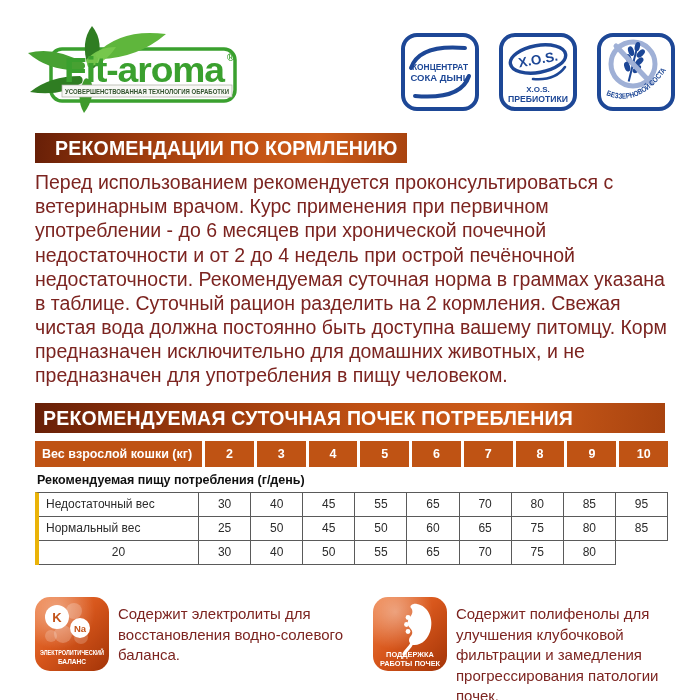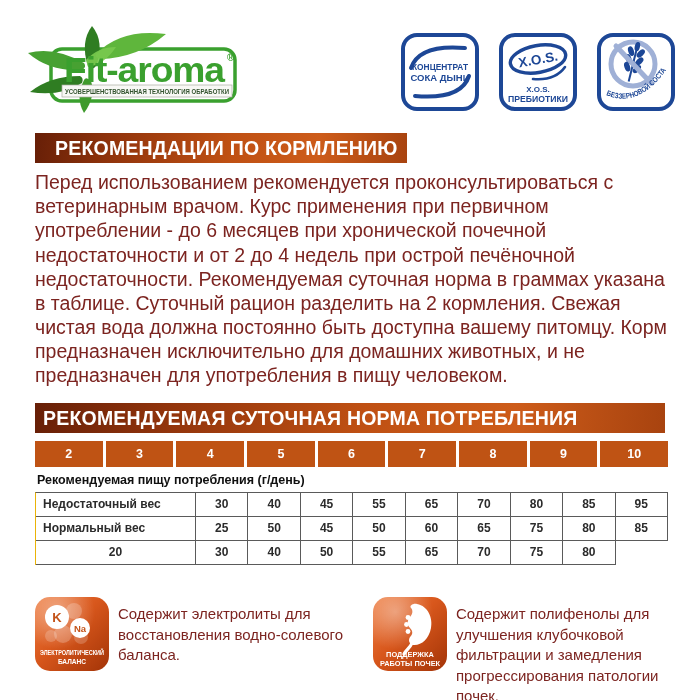--- a/index.html
+++ b/index.html
@@ -24,21 +24,21 @@
 
   
   .bodytext{left:35px;top:170px;width:645px;font-size:19.5px;line-height:1.24;color:#7c2420;}
 
   
   .tbl{left:35px;top:441px;width:633px;}
   .tbl-head{display:flex;column-gap:3px;height:26px;}
   .tbl-head .cell{background:#bf5314;color:#fff;font-weight:bold;font-size:12.5px;line-height:26px;text-align:center;flex:1;}
   .tbl-head .cell.first{flex:0 0 160px;text-align:left;padding-left:7px;}
   .tbl-note{font-weight:bold;font-size:12.5px;color:#101010;margin:6px 0 5px 2px;}
-  .tbl-grid{display:grid;grid-template-columns:160px repeat(9,1fr);border-top:1px solid #5a5a5a;border-left:1px solid #eab308;font-weight:bold;}
+  .tbl-grid{display:grid;grid-template-columns:160px repeat(9,1fr);border-top:1px solid #5a5a5a;border-left:4px solid #eab308;}
   .tbl-grid .cell{border-right:1px solid #5a5a5a;border-bottom:1px solid #5a5a5a;height:23px;line-height:23px;font-size:12px;color:#2b2b2b;text-align:center;}
   .tbl-grid .cell.rowlabel{text-align:left;padding-left:7px;}
 
   
   .benefit{display:flex;align-items:flex-start;}
   .benefit1{left:35px;top:597px;}
   .benefit2{left:373px;top:597px;}
   .bicon{width:74px;height:74px;border-radius:15px;flex:0 0 74px;
          background-image:radial-gradient(circle at 30% 20%,rgba(255,255,255,.38),rgba(255,255,255,0) 48%),
                           linear-gradient(135deg,#ef8045 0%,#d8571c 45%,#a33407 100%);}
@@ -108,24 +108,25 @@
     <line x1="15" y1="9" x2="50" y2="46" stroke="#9fb0d6" stroke-width="5" stroke-linecap="round"></line>
     <text font-family="Liberation Sans, sans-serif" font-weight="bold" font-size="7.6" fill="#1d4796" textLength="76" lengthAdjust="spacingAndGlyphs">
       <textPath href="#gf-curve" startOffset="0">БЕЗЗЕРНОВОЙ СОСТАВ</textPath>
     </text>
   </svg>
 </div>
 
 <div class="abs bar bar1">РЕКОМЕНДАЦИИ ПО КОРМЛЕНИЮ</div>
 <div class="abs bodytext">Перед использованием рекомендуется проконсультироваться с ветеринарным врачом. Курс применения при первичном употреблении - до 6 месяцев при хронической почечной недостаточности и от 2 до 4 недель при острой печёночной недостаточности. Рекомендуемая суточная норма в граммах указана в таблице. Суточный рацион разделить на 2 кормления. Свежая чистая вода должна постоянно быть доступна вашему питомцу. Корм предназначен исключительно для домашних животных, и не предназначен для употребления в пищу человеком.</div>
 
-<div class="abs bar bar2">РЕКОМЕНДУЕМАЯ СУТОЧНАЯ НОРМА ПОТРЕБЛЕНИЯ</div>
+<div class="abs bar bar2">РЕКОМЕНДУЕМАЯ СУТОЧНАЯ ПОЧЕК ПОТРЕБЛЕНИЯ</div>
 
 <div class="abs tbl">
   <div class="tbl-head">
+    <div class="cell first">Вес взрослой кошки (кг)</div>
     <div class="cell">2</div>
     <div class="cell">3</div>
     <div class="cell">4</div>
     <div class="cell">5</div>
     <div class="cell">6</div>
     <div class="cell">7</div>
     <div class="cell">8</div>
     <div class="cell">9</div>
     <div class="cell">10</div>
   </div>

